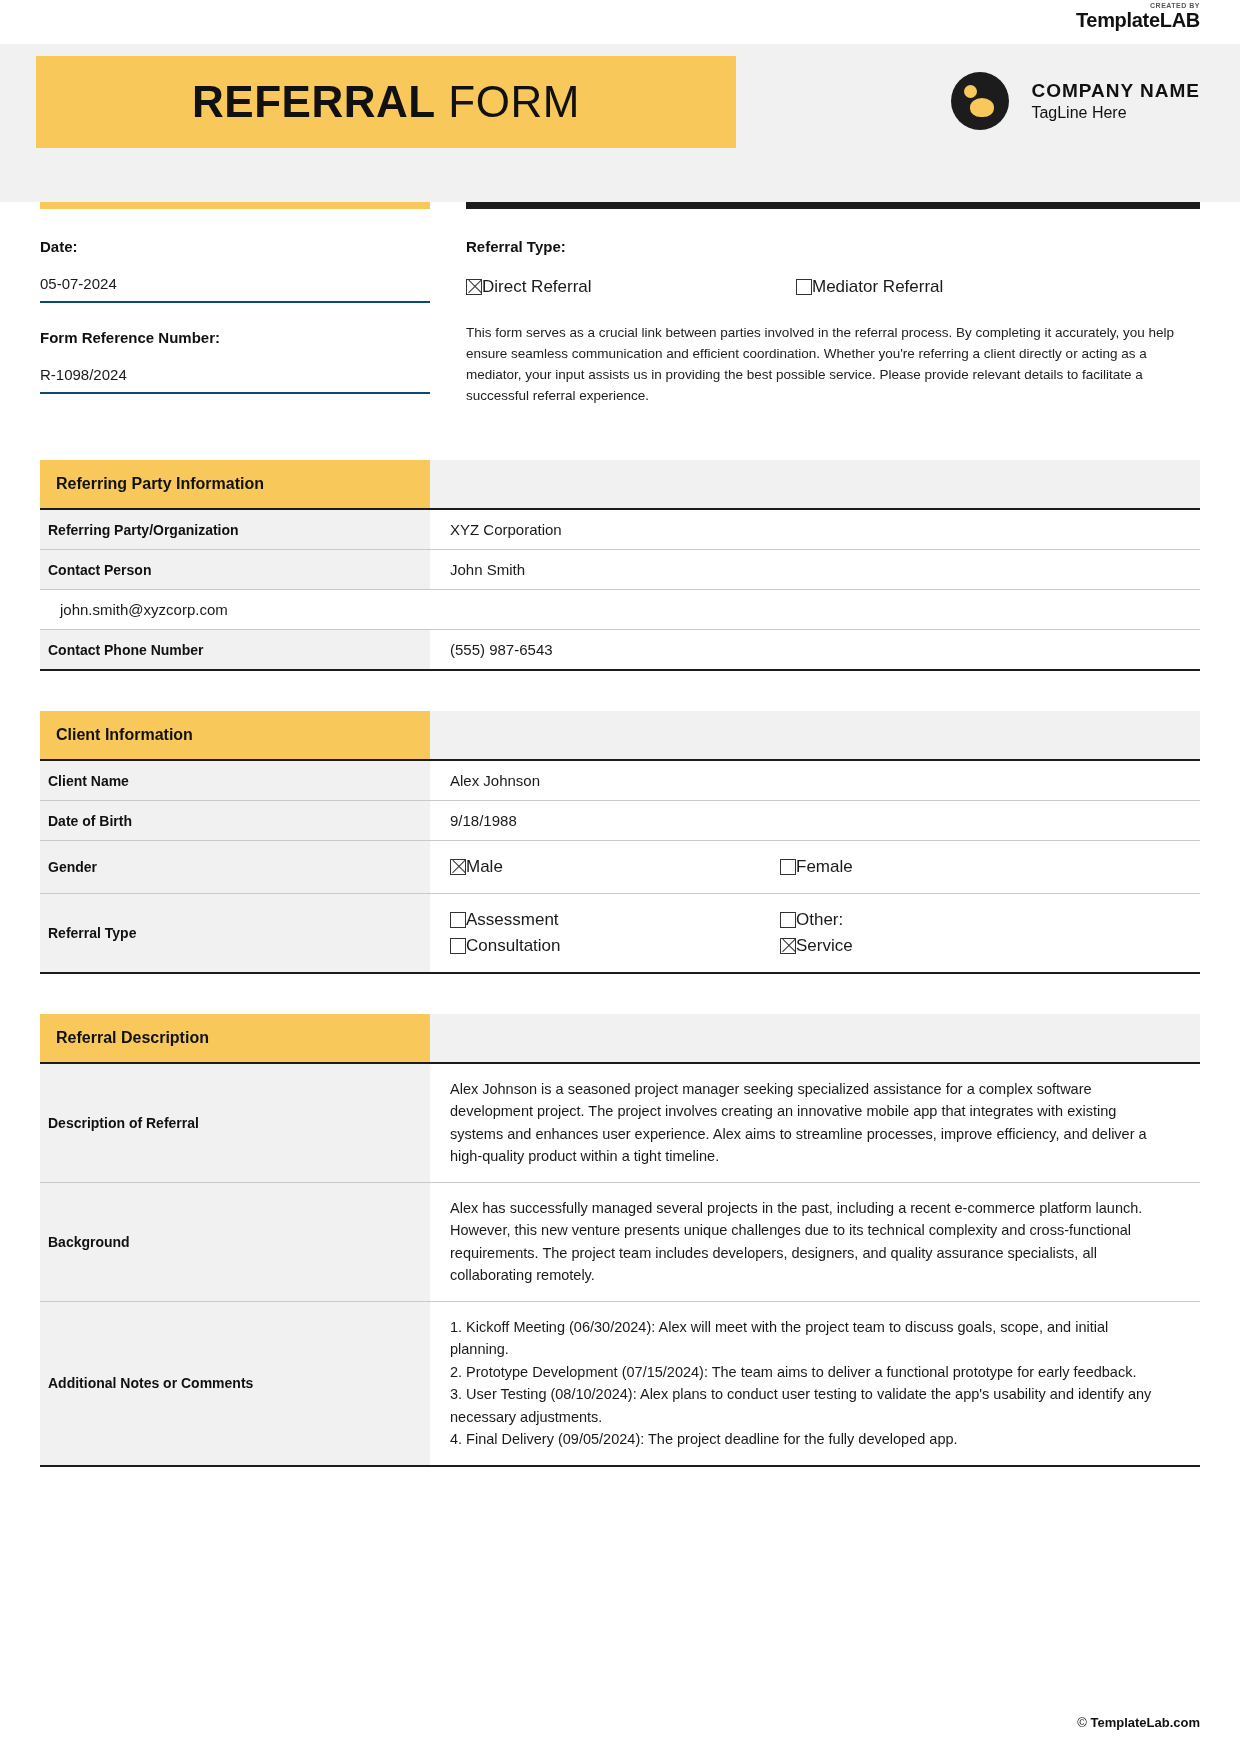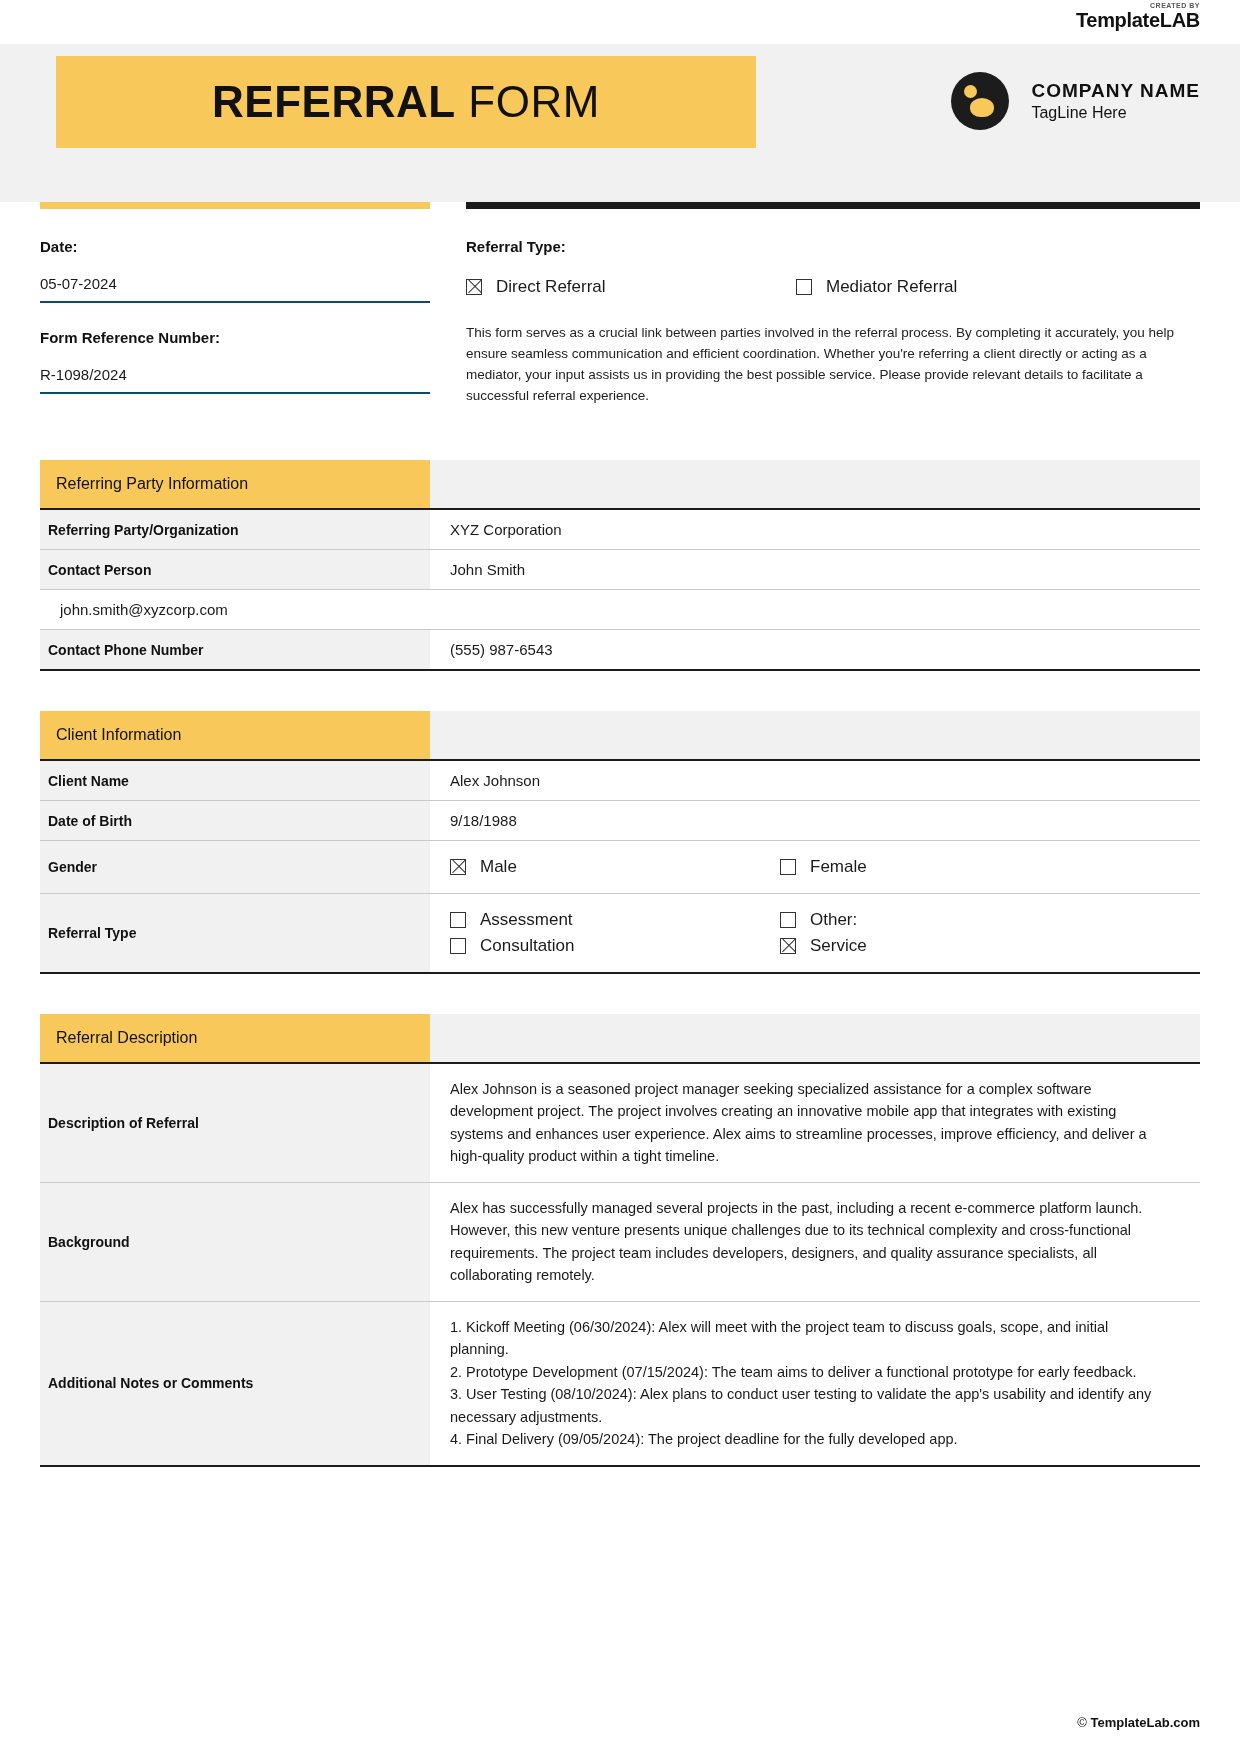--- a/index.html
+++ b/index.html
@@ -45,21 +45,21 @@
   }
 
   
   .headerband {
     position: relative;
     background: #f1f1f1;
     height: 158px;
   }
   .title-block {
     position: absolute;
-    left: 56px;
+    left: 36px;
     top: 12px;
     width: 700px;
     height: 92px;
     background: #f9c85a;
     display: flex;
     align-items: center;
     justify-content: center;
   }
   .title-text {
     font-size: 44px;
@@ -161,21 +161,20 @@
   .meta-left .field-label.second { margin-top: 4px; }
 
   .checkrow {
     display: flex;
     align-items: center;
     margin-top: 22px;
   }
   .checkopt {
     display: flex;
     align-items: center;
-    gap: 14px;
   }
   .checkopt.first { width: 330px; }
   .box {
     width: 16px;
     height: 16px;
     border: 1.5px solid #333;
     position: relative;
     flex: none;
     display: inline-block;
   }
@@ -208,21 +207,21 @@
     display: flex;
     height: 48px;
   }
   .sec-header .left {
     width: 390px;
     background: #f9c85a;
     display: flex;
     align-items: center;
     padding-left: 16px;
     font-size: 16px;
-    font-weight: normal;
+    font-weight: bold;
     color: #111;
     flex: none;
   }
   .sec-header .right {
     flex: 1;
     background: #f1f1f1;
   }
   .row {
     display: flex;
     border-top: 1px solid #c9c9c9;

